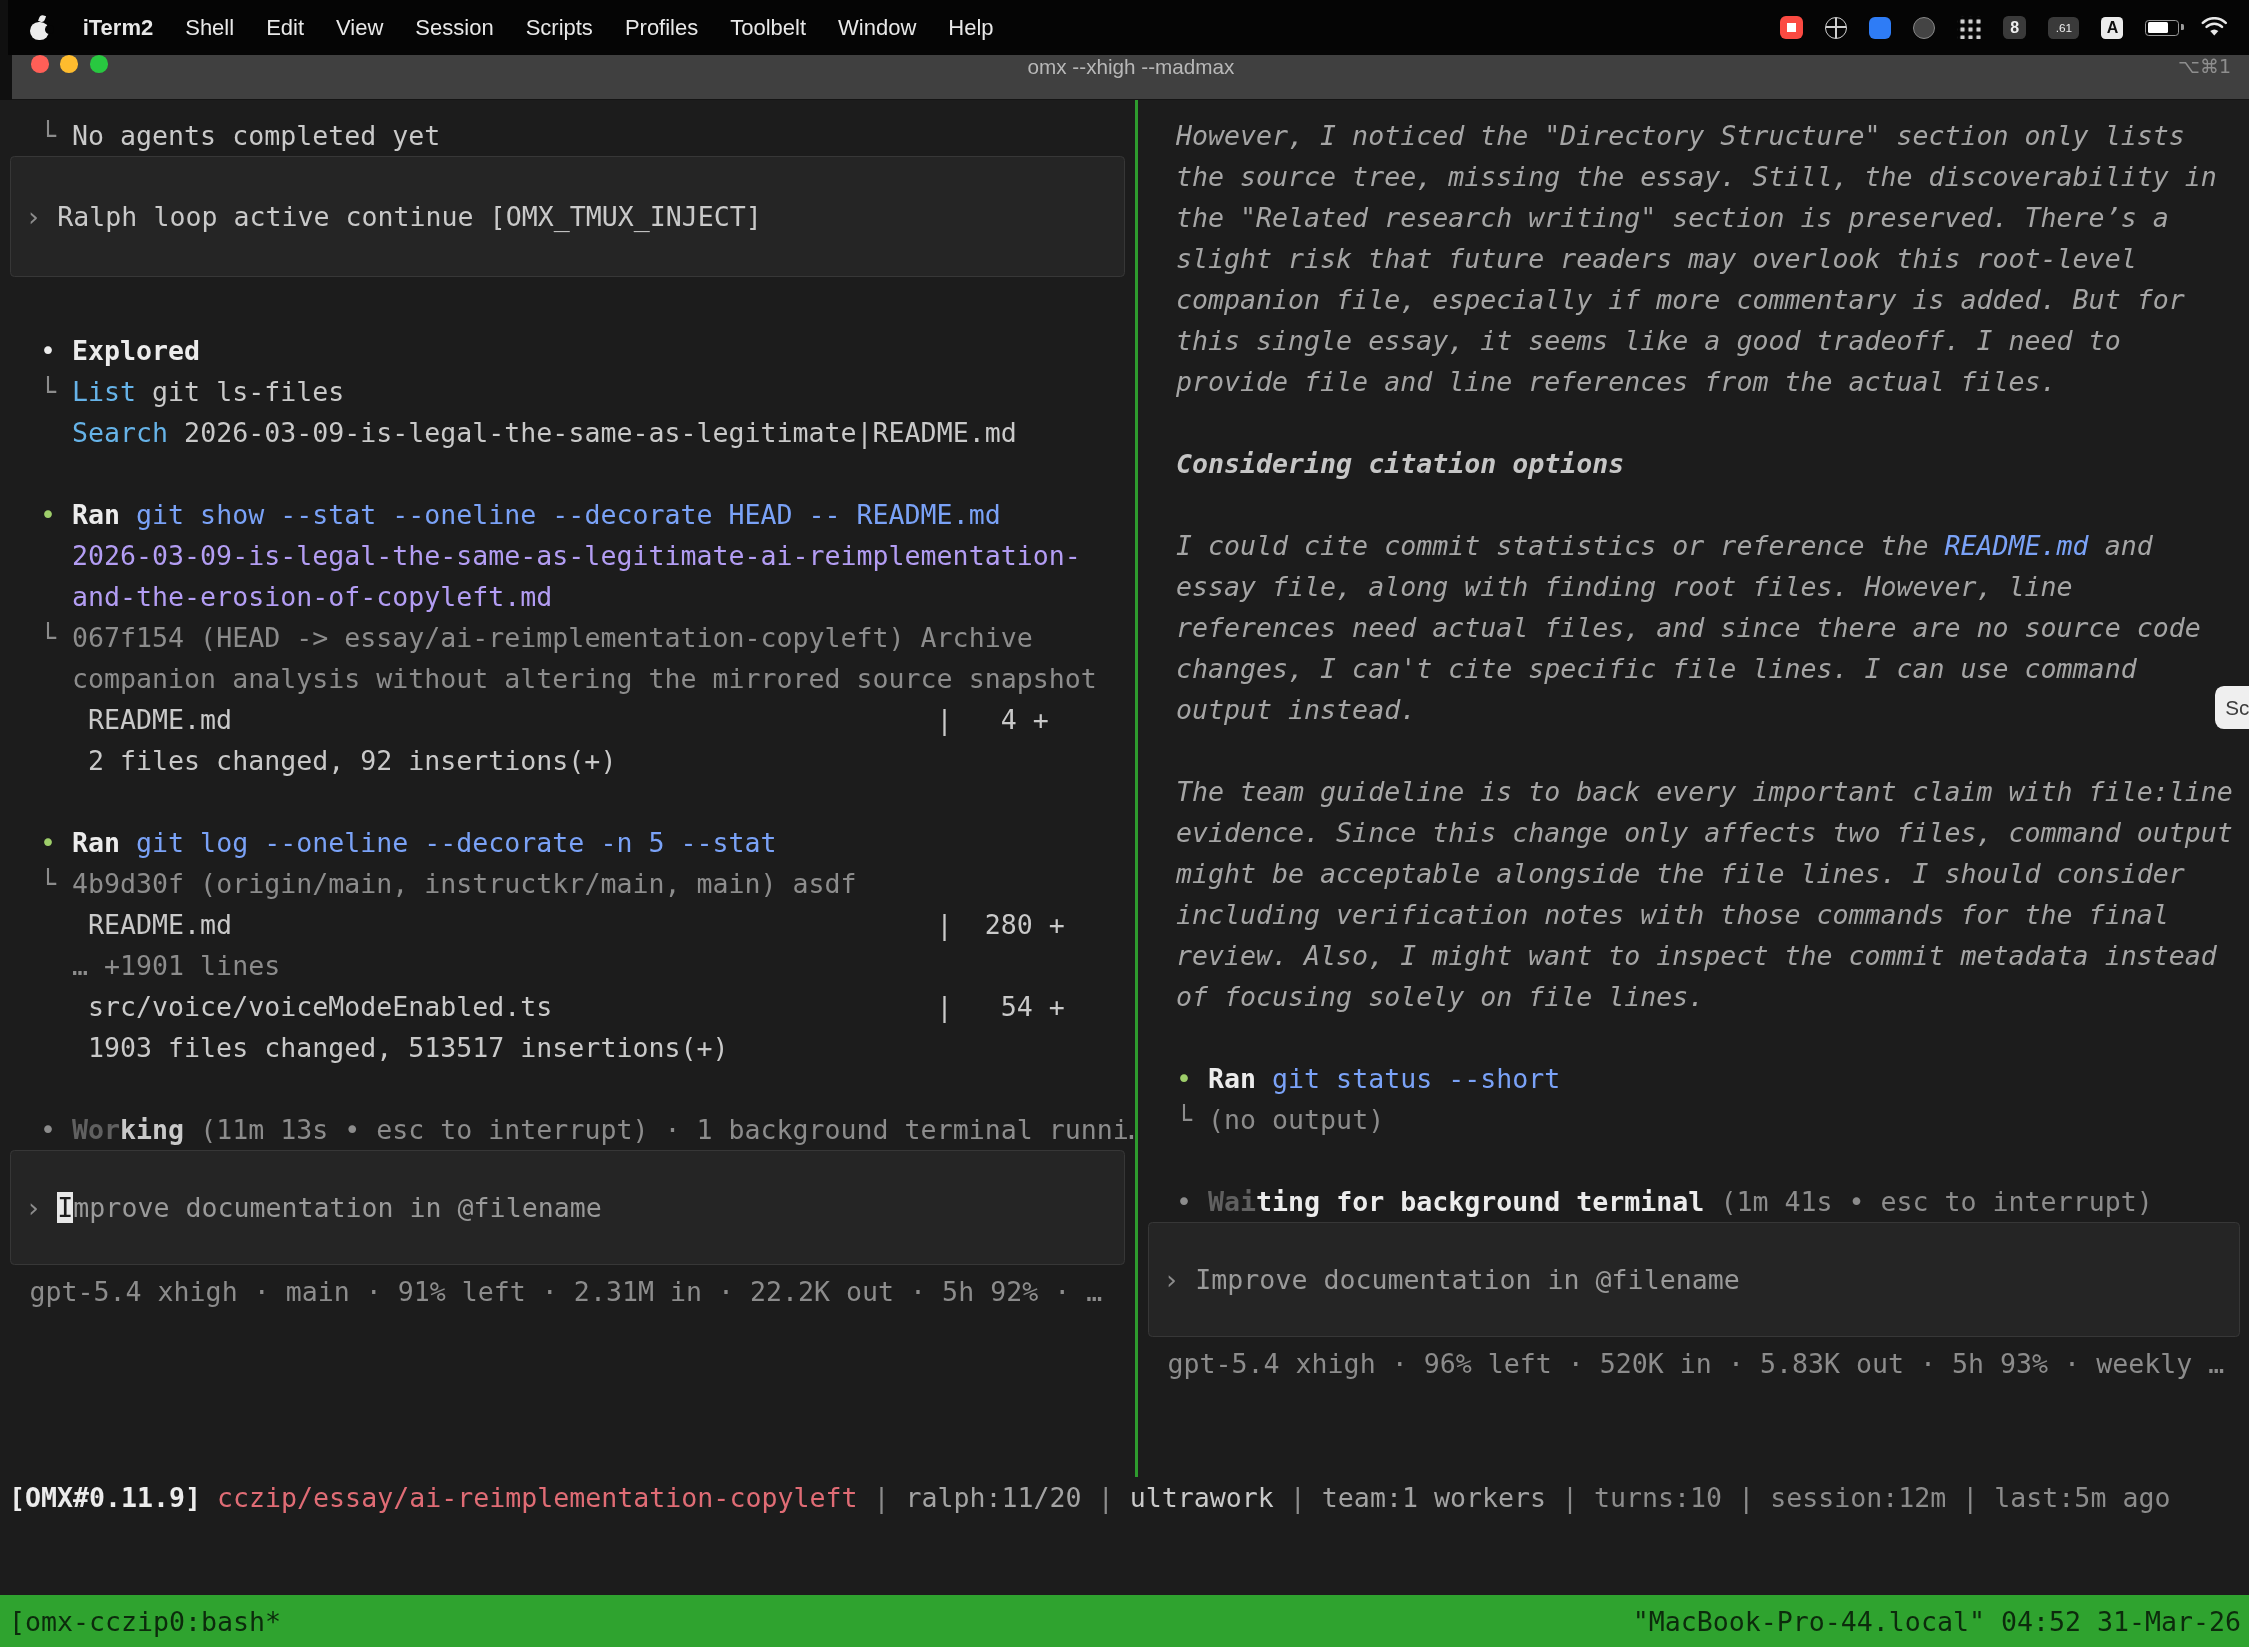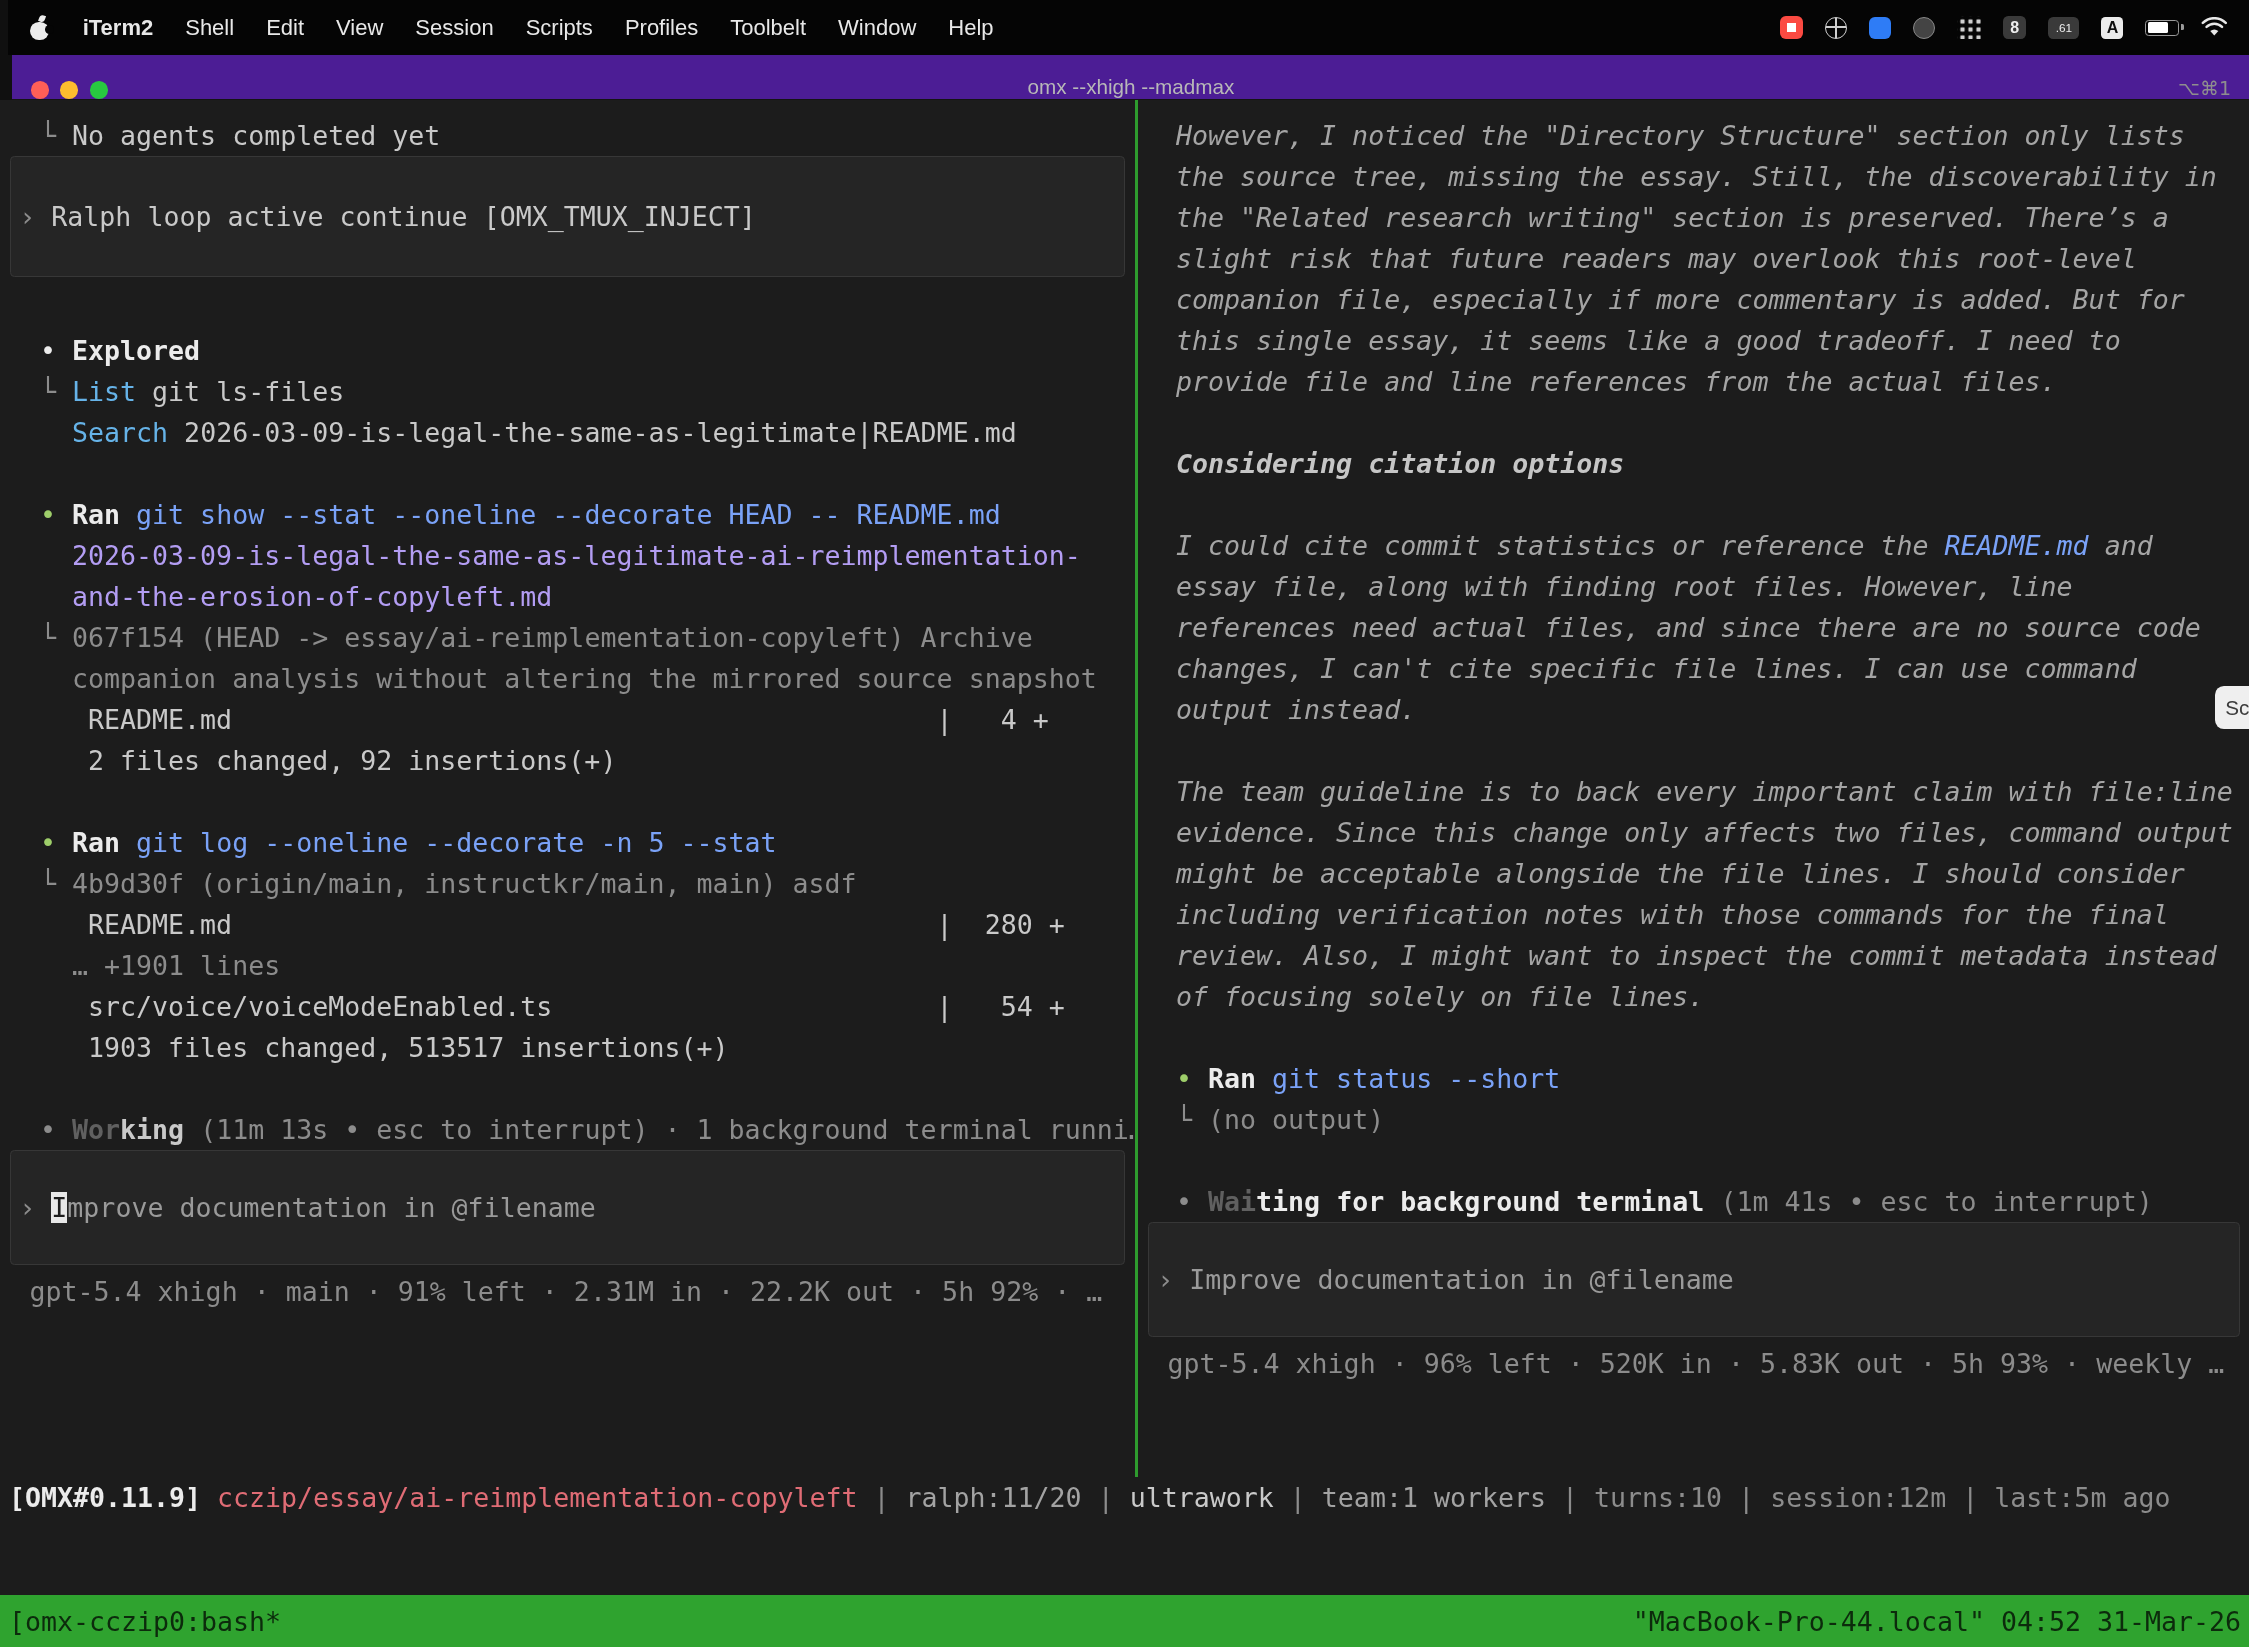--- a/index.html
+++ b/index.html
@@ -27,39 +27,39 @@
   .blueicon{width:22px;height:22px;border-radius:5.9px;background:#2e7cf6;}
   .darkicon{width:22px;height:22px;border-radius:50%;background:#444;border:1.5px solid #888;box-sizing:border-box;}
   .griddots{width:23.6px;height:23.6px;background-image:radial-gradient(#cfcfcf 2.2px, transparent 2.6px);background-size:8px 8px;background-position:1.5px 1.5px;}
   .key8{width:23.6px;height:23.6px;border-radius:5.2px;background:#3a3a3a;color:#eee;font:bold 16px "Liberation Sans",sans-serif;display:flex;align-items:center;justify-content:center;}
   .cam{min-width:31px;height:22px;border-radius:5.2px;background:#3a3a3a;color:#eee;font:11.8px "Liberation Sans",sans-serif;display:flex;align-items:center;justify-content:center;padding:0 3px;box-sizing:border-box;}
   .keyA{width:22px;height:22px;border-radius:4.4px;background:#ececec;color:#111;font:bold 16px "Liberation Sans",sans-serif;display:flex;align-items:center;justify-content:center;}
   .battery{position:relative;width:34px;height:16px;border:1.5px solid #9a9a9a;border-radius:3.7px;box-sizing:border-box;}
   .battery i{position:absolute;left:1.5px;top:1.5px;bottom:1.5px;width:62%;background:#fff;border-radius:1.5px;display:block;}
   .battery:after{content:"";position:absolute;right:-5.2px;top:3.7px;width:3px;height:5.9px;background:#9a9a9a;border-radius:0 1.5px 1.5px 0;}
   
-  .titlebar{position:absolute;top:55px;left:12px;right:0;height:45px;background:#4c1d95;border-bottom:0.7px solid #141414;
-    display:flex;align-items:flex-end;font-family:"Liberation Sans",sans-serif;box-sizing:border-box;z-index:4;}
+  .titlebar{position:absolute;top:55px;left:12px;right:0;height:45px;background:#404040;border-bottom:0.7px solid #141414;
+    display:flex;align-items:flex-start;font-family:"Liberation Sans",sans-serif;box-sizing:border-box;z-index:4;}
   .tlights{position:absolute;left:19px;display:flex;gap:11.8px;}
   .tlight{width:17.7px;height:17.7px;border-radius:50%;}
   .tl-red{background:#ff5f57;} .tl-yellow{background:#febc2e;} .tl-green{background:#28c840;}
   .wtitle{flex:1;text-align:center;color:#b8b8b8;font-size:20.7px;}
   .wshortcut{position:absolute;right:19px;color:#8e8e8e;font-size:19px;font-family:"DejaVu Sans",sans-serif;}
   
   .term{position:absolute;top:100px;left:0;right:0;bottom:0;background:#1c1c1c;}
   .pane{position:absolute;top:0;bottom:0;padding-top:14.8px;box-sizing:border-box;overflow:hidden;}
   .pane-left{left:0;width:1135px;}
   .pane-right{left:1138px;right:0;}
   .divider{position:absolute;left:1135px;top:0;width:3px;height:1377px;background:#2e9b2e;}
   .line{height:41px;line-height:41px;font-size:26.6px;white-space:pre;color:#c9c9c9;}
   .tlines{padding-left:40px;}
   .pane-right .tlines{padding-left:38px;}
   .mt38{margin-top:28px;} .mt46{margin-top:34px;} .mt52{margin-top:38px;} .mt56{margin-top:41px;} .mt72{margin-top:53px;}
   .obox{margin:0 10.3px;background:#252525;border:0.7px solid #373737;border-radius:4.4px;
-    display:flex;align-items:center;padding-left:8px;box-sizing:border-box;}
+    display:flex;align-items:center;padding-left:14px;box-sizing:border-box;}
   .obox.banner{height:121px;}
   .obox.prompt{height:115px;}
   .pstatus{margin-top:5.9px;padding-left:29.5px;}
   .omxline{position:absolute;left:0;right:0;top:1377px;height:41px;padding-left:8.9px;}
   
   .s-fg{color:#c9c9c9;} .s-wht{color:#ececec;} .s-b{font-weight:bold;}
   .s-dim{color:#8c8c8c;} .s-dim2{color:#9a9a9a;}
   .s-blue{color:#7aa2f7;} .s-cyan{color:#66b3e8;} .s-violet{color:#b39df3;}
   .s-green{color:#9ece6a;} .s-grn{color:#a3a3a3;} .s-red{color:#e06c75;}
   .s-it{color:#a5a5a5;font-style:italic;}

